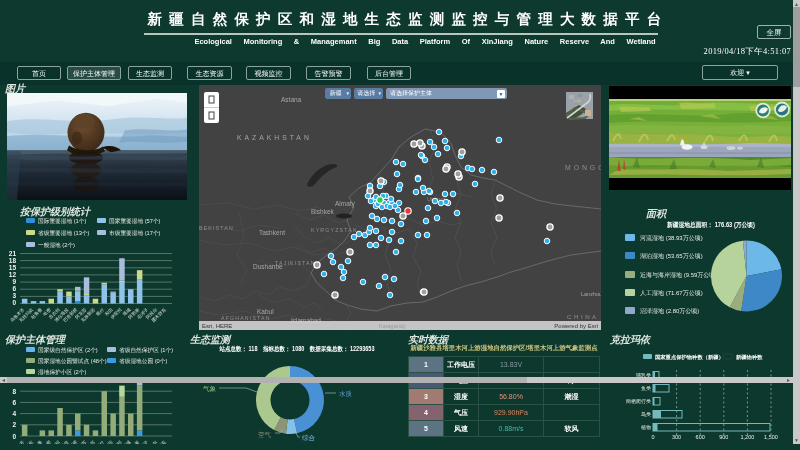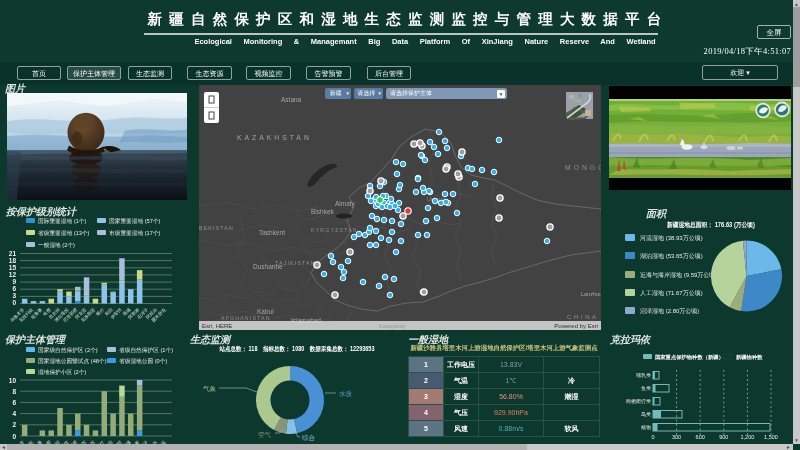--- a/index.html
+++ b/index.html
@@ -1,18 +1,18 @@
 <!DOCTYPE html>
 <html><head>
 <meta charset="utf-8">
 <style>
 *{margin:0;padding:0;box-sizing:border-box;}
 html,body{width:800px;height:450px;overflow:hidden;background:#0d382d;font-family:"Liberation Sans",sans-serif;}
 .abs{position:absolute;}
-#page{position:relative;width:800px;height:450px;}
+#page{position:relative;width:800px;height:383px;}
 
 #vscroll{position:absolute;right:0;top:0;width:7px;height:444px;background:#c9c9c9;}
 #vthumb{position:absolute;right:0;top:7px;width:7px;height:80px;background:#9e9e9e;}
 #hscroll{position:absolute;left:0;bottom:0;width:793px;height:6px;background:#c9c9c9;}
 #hthumb{position:absolute;left:7px;bottom:0;width:520px;height:6px;background:#b2b2b2;}
 .sarrow{position:absolute;font-size:5px;color:#555;line-height:6px;}
 
 #header{position:absolute;left:0;top:0;width:793px;height:62px;background:#0d392e;}
 #title{position:absolute;left:8px;top:10px;width:800px;text-align:center;color:#fff;font-size:14.5px;font-weight:bold;letter-spacing:7.2px;}
 #hline{position:absolute;left:144px;top:32.5px;width:514px;height:2px;background:#b9c6bd;}
@@ -40,24 +40,24 @@
   <div class="navbtn" style="left:17px;width:44px;">首页</div>
   <div class="navbtn" style="left:67px;width:54px;background:rgba(255,255,255,0.13);">保护主体管理</div>
   <div class="navbtn" style="left:128px;width:44px;">生态监测</div>
   <div class="navbtn" style="left:187px;width:45px;">生态资源</div>
   <div class="navbtn" style="left:246px;width:45px;">视频监控</div>
   <div class="navbtn" style="left:306px;width:45px;">告警预警</div>
   <div class="navbtn" style="left:367px;width:44px;">后台管理</div>
   <div id="welcome">欢迎 ▾</div>
 </div>
 <div class="ptitle" style="left:5px;top:82px;">图片</div>
-<div class="ptitle" style="left:6px;top:205px;">按保护级别统计</div>
+<div class="ptitle" style="left:20px;top:205px;">按保护级别统计</div>
 <div class="ptitle" style="left:5px;top:333px;">保护主体管理</div>
 <div class="ptitle" style="left:190px;top:333px;">生态监测</div>
-<div class="ptitle" style="left:408px;top:333px;">一般湿地</div>
+<div class="ptitle" style="left:408px;top:333px;">实时数据</div>
 <div class="ptitle" style="left:610px;top:207px;margin-left:36px;">面积</div>
 <div class="ptitle" style="left:610px;top:333px;">克拉玛依</div>
 <svg class="abs" style="left:7px;top:93px;" width="180" height="107" viewBox="0 0 180 114" preserveAspectRatio="none">
   <defs>
     <linearGradient id="snow" x1="0" y1="0" x2="0" y2="1">
       <stop offset="0" stop-color="#f0f6fa"></stop>
           <stop offset="0.55" stop-color="#cfe2ef"></stop>
           <stop offset="1" stop-color="#9cc0da"></stop>
     </linearGradient>
     <linearGradient id="water" x1="0" y1="0" x2="0" y2="1">

